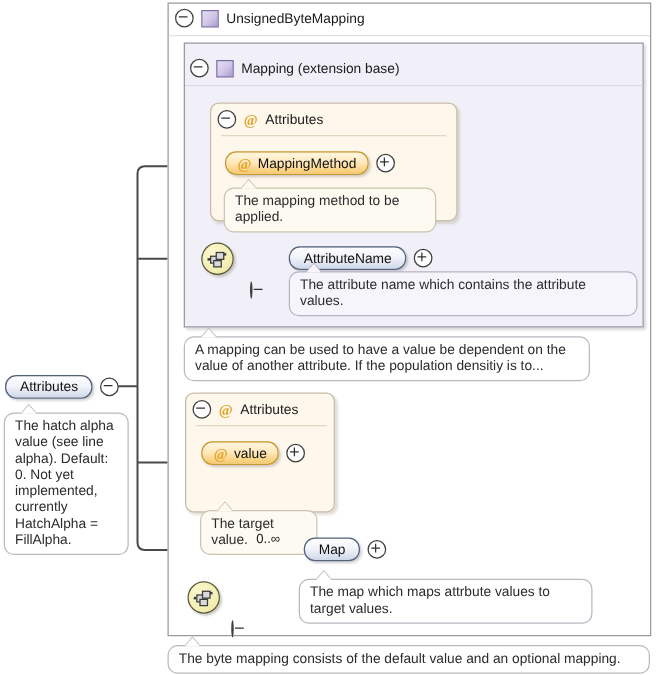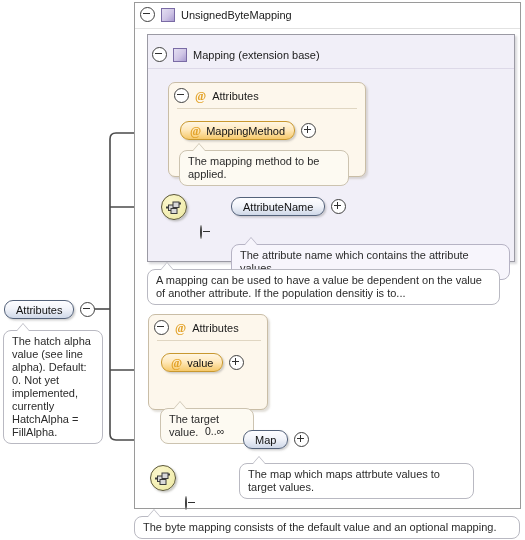--- a/index.html
+++ b/index.html
@@ -280,27 +280,27 @@
   </div>
   <span class="abs expander" style="left:200px; top:200px;"></span>
 
   <div class="abs" style="left:231px; top:197px; display:flex; align-items:center; gap:6px;">
     <span class="node node-elem">
       <span>AttributeName</span>
     </span>
     <span class="expander plus"></span>
   </div>
 
-  <div class="bubble on-lav" style="left:231px; top:244px; width:279px;">
+  <div class="bubble on-lav" style="left:231px; top:217px; width:279px;">
     <span class="tip-edge lav"></span><span class="tip-tri tip-fill-lav"></span>
     <span>The attribute name which contains the attribute values.</span>
   </div>
 
   
-  <div class="bubble" style="left:147px; top:269px; width:353px;">
+  <div class="bubble" style="left:147px; top:269px; width:325px;">
     <span class="tip-edge"></span><span class="tip-tri tip-fill-white"></span>
     <span>A mapping can be used to have a value be dependent on the value of another attribute. If the population densitiy is to...</span>
   </div>
 
   
   <div class="abs attrs-box attrs-box-2">
     <div class="abs attrs-divider"></div>
   </div>
 
   <div class="abs hdr" style="left:154px; top:320px;">

